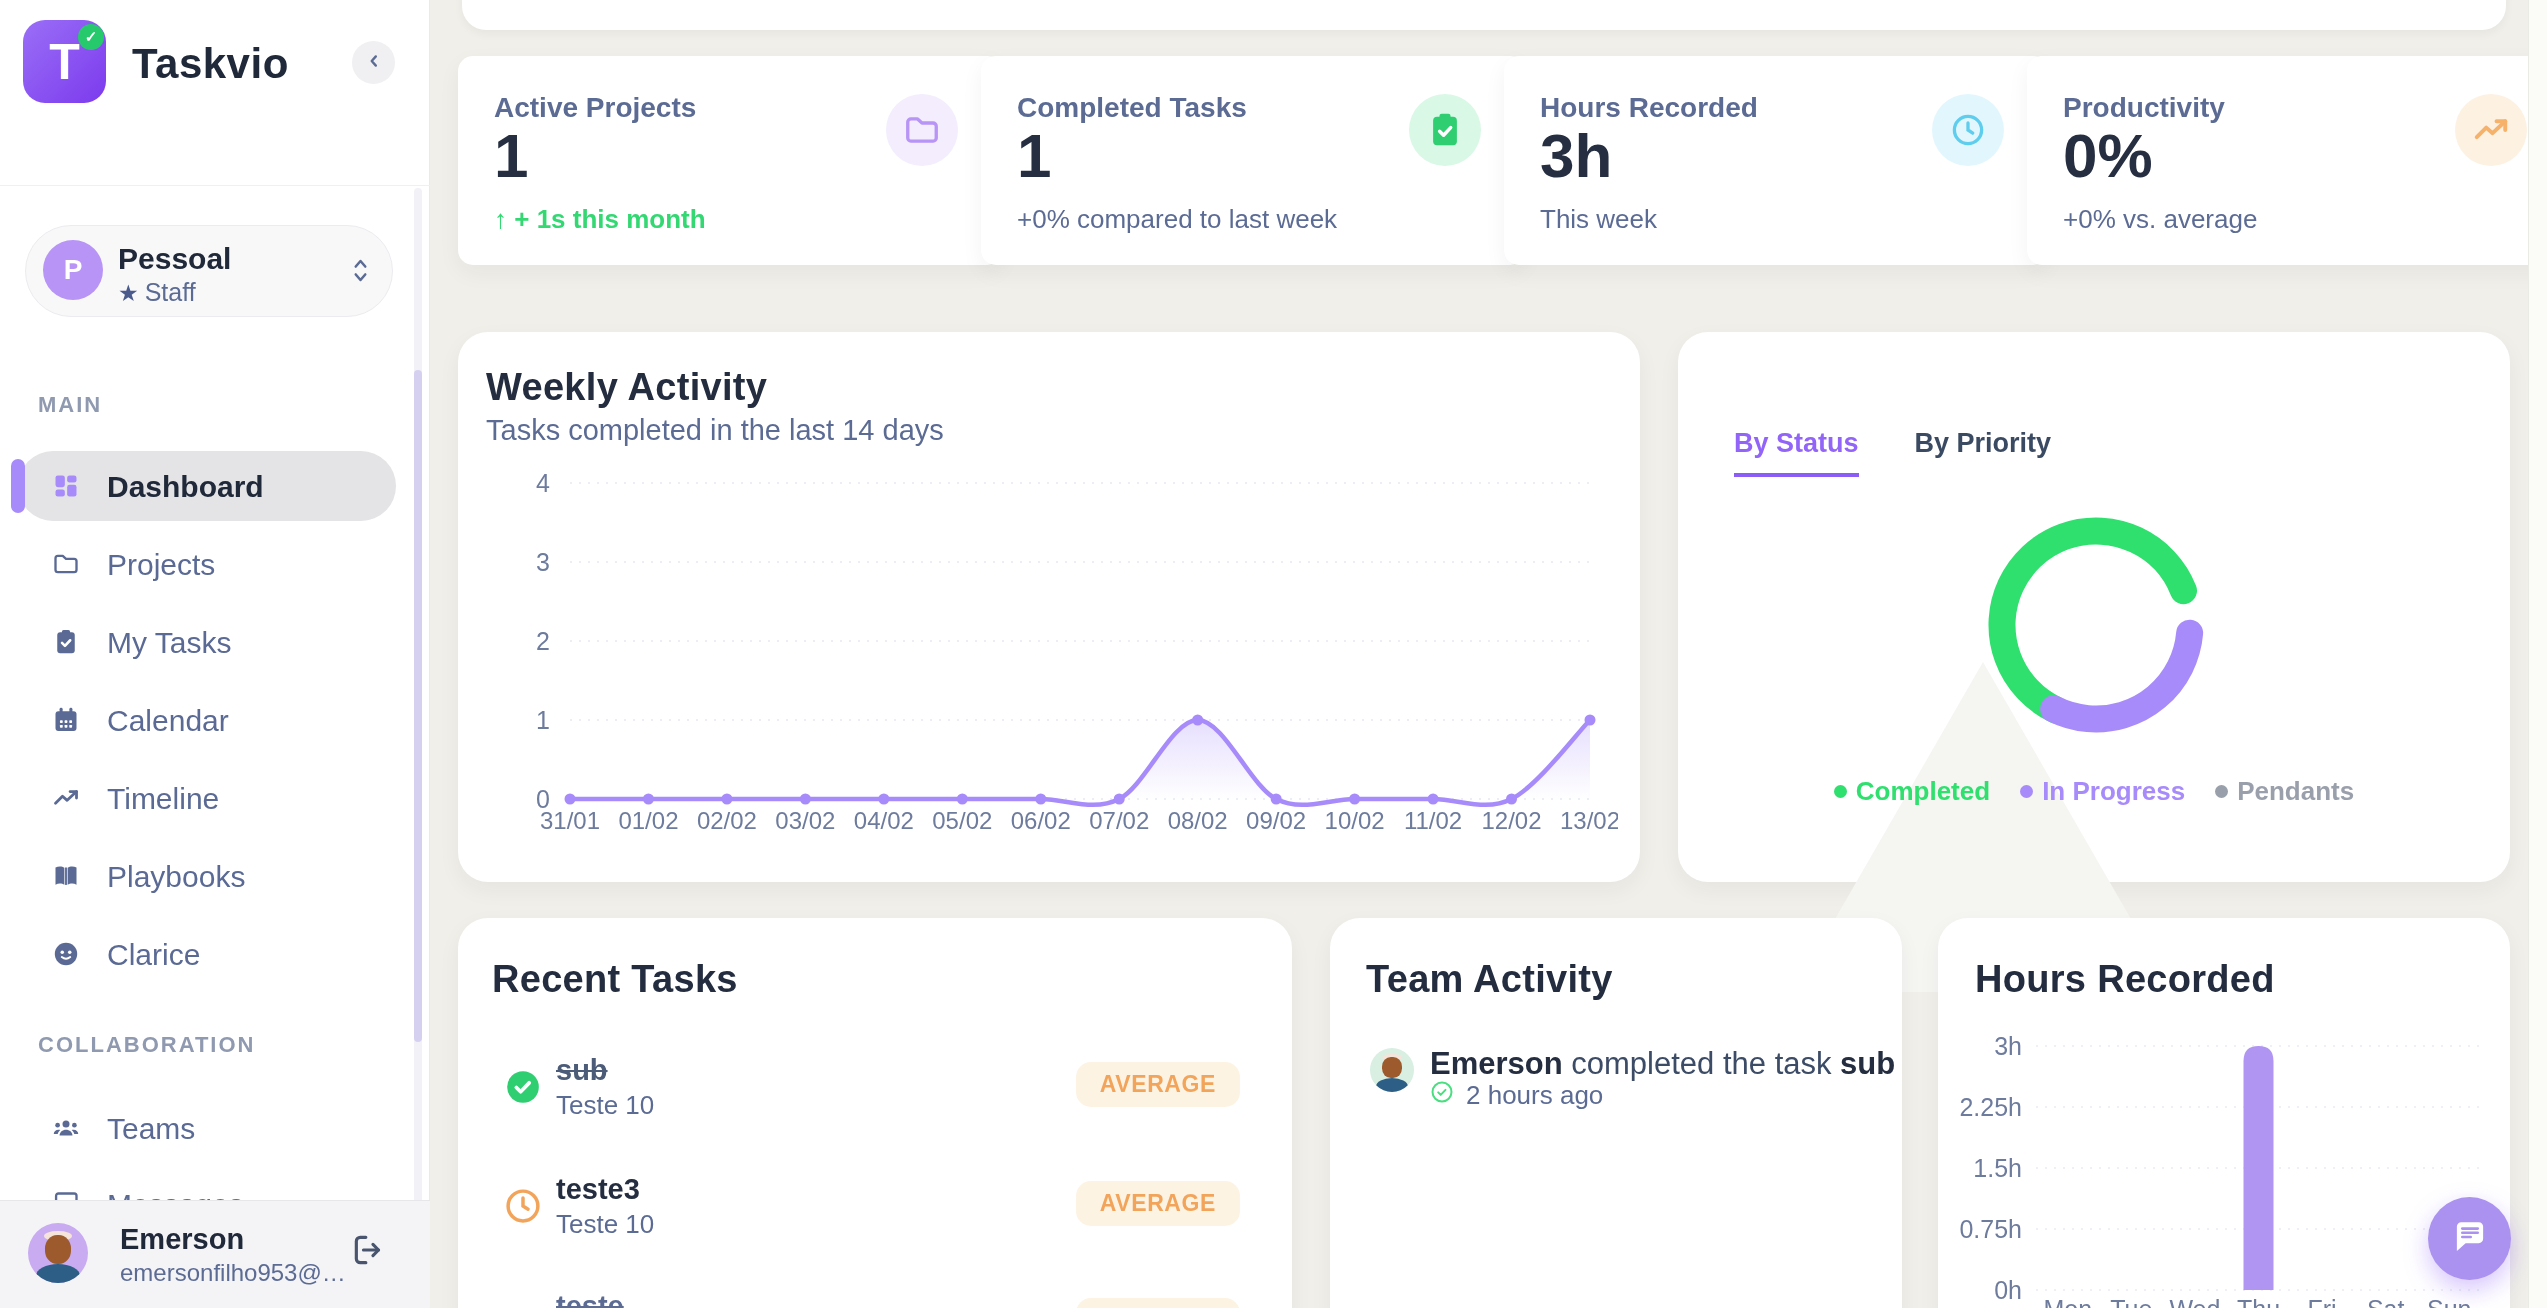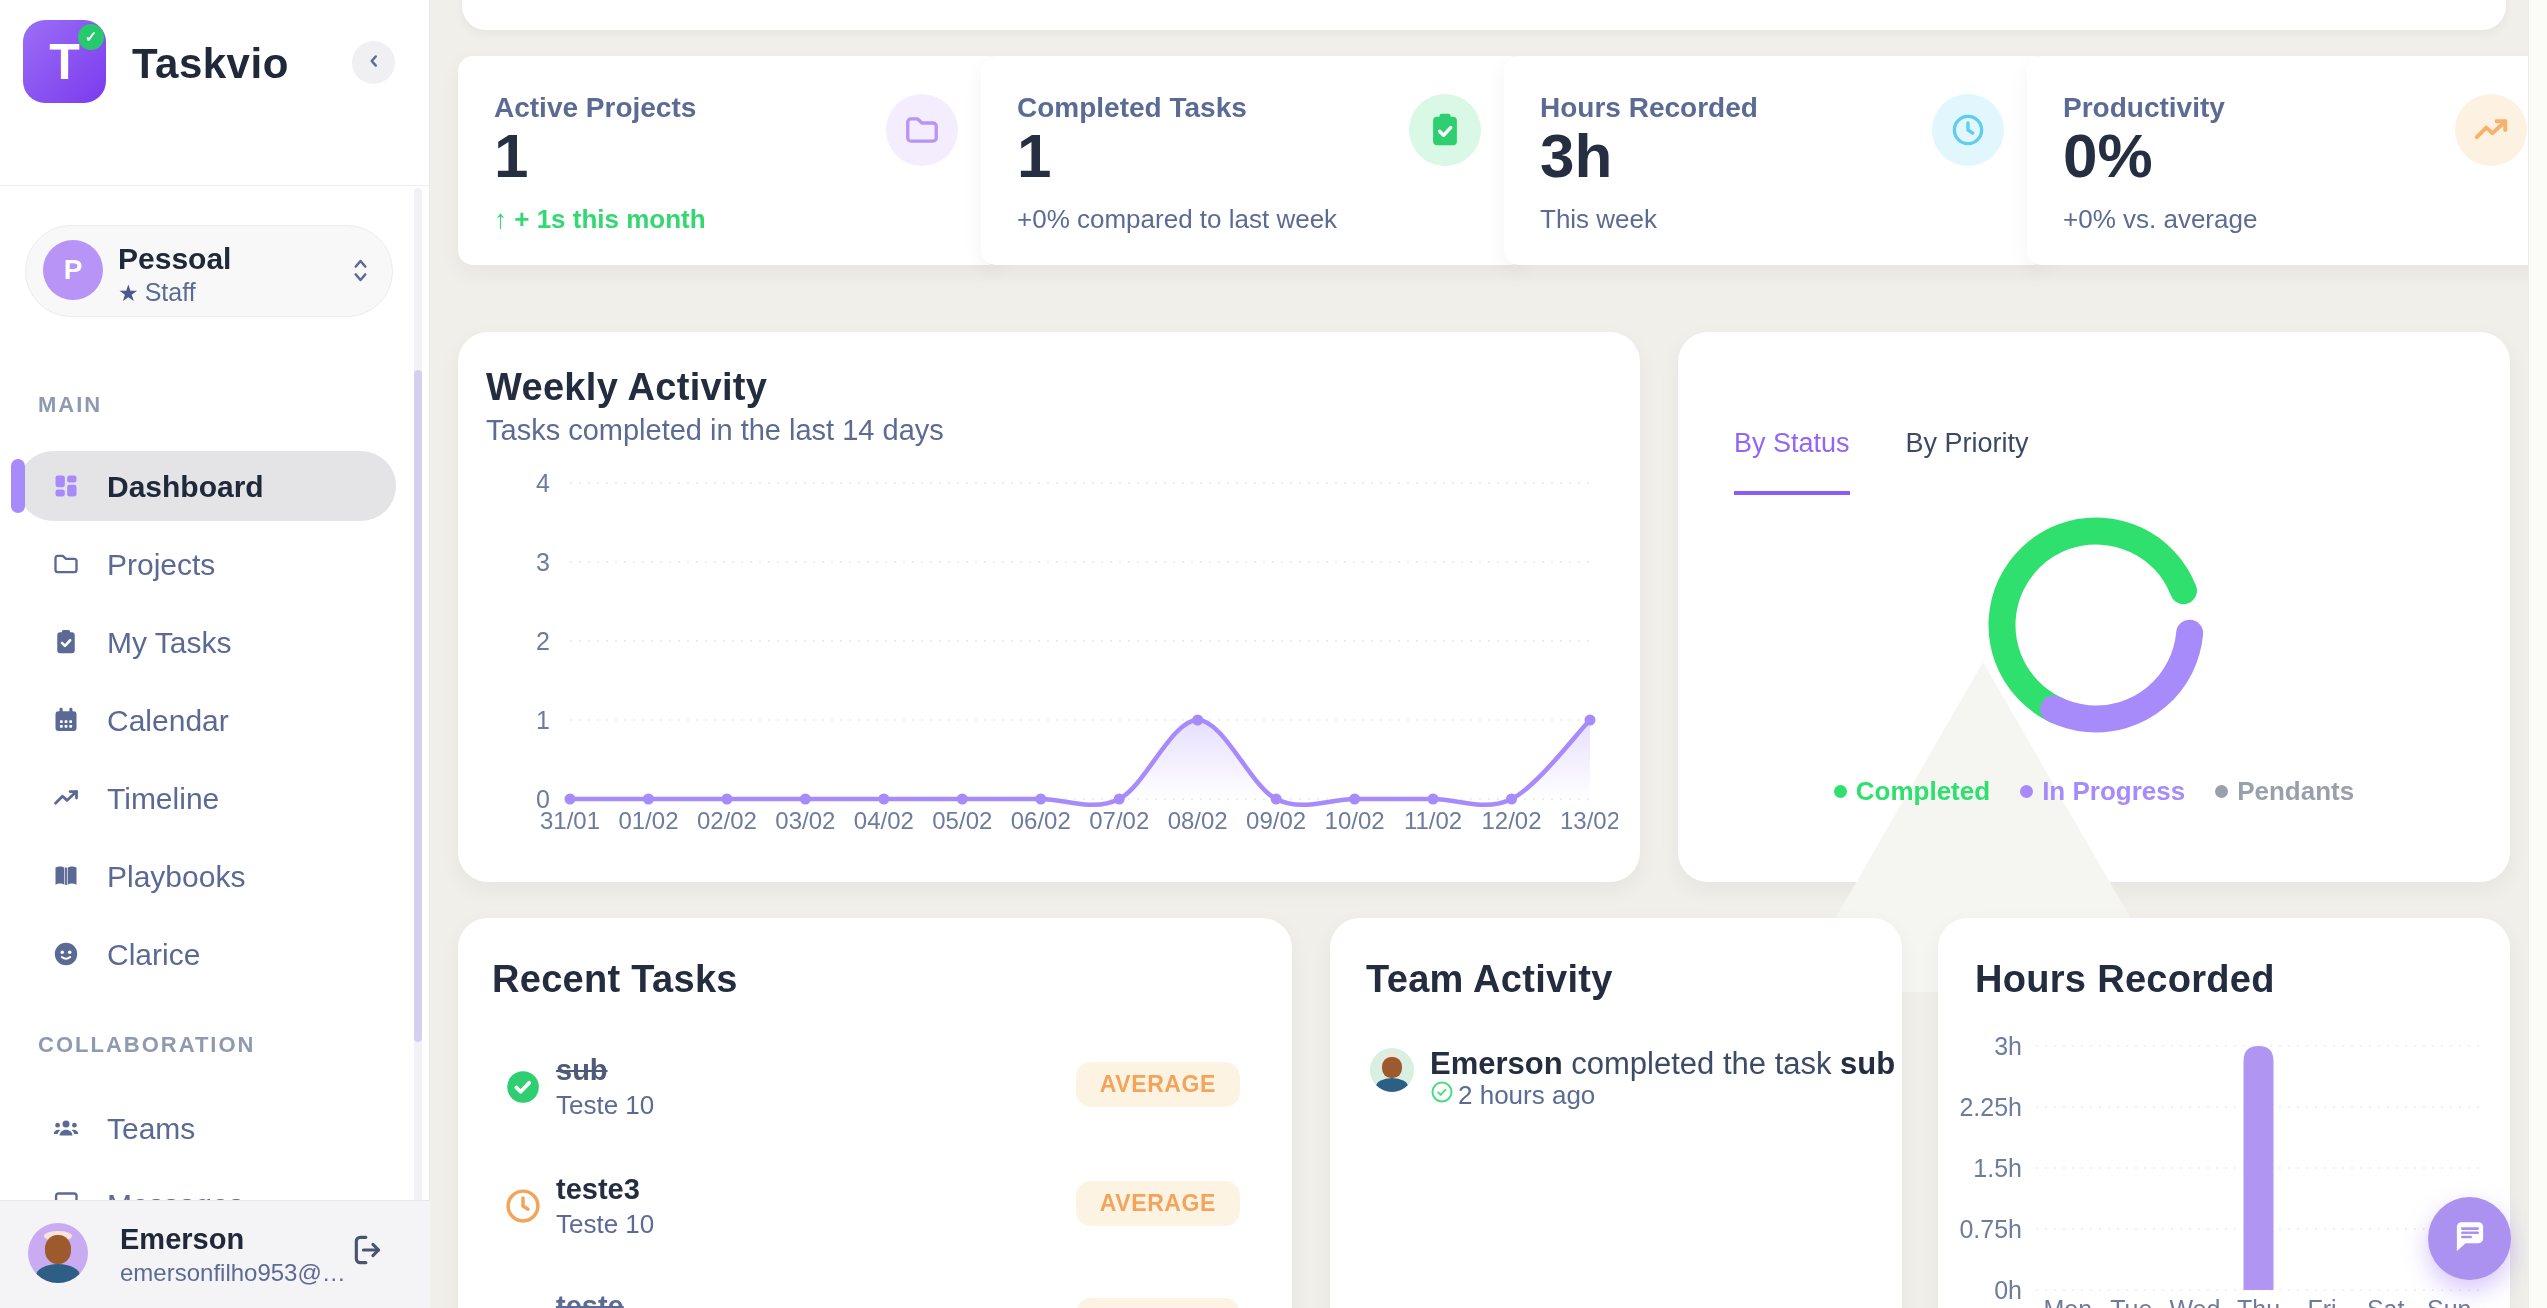--- a/index.html
+++ b/index.html
@@ -53,42 +53,42 @@
   .stat-note.up{color:#34d873;font-weight:600}
   .stat-icon{position:absolute;right:44px;top:38px;width:72px;height:72px;border-radius:50%;
     display:flex;align-items:center;justify-content:center}
   .stat-icon svg{width:38px;height:38px}
   
   .panel-title{position:absolute;font-size:38px;font-weight:800;color:#232d3f;letter-spacing:.3px}
   #weekly-panel{left:458px;top:332px;width:1182px;height:550px}
   #weekly-sub{position:absolute;left:28px;top:82px;font-size:29px;color:#5b6b94}
   #td-panel{left:1678px;top:332px;width:832px;height:550px}
   .tabs{position:absolute;left:56px;top:96px;display:flex;gap:56px}
-  .tab{font-size:27px;font-weight:400;color:#3b4a63;padding-bottom:32px;cursor:pointer}
+  .tab{font-size:27px;font-weight:700;color:#3b4a63;padding-bottom:14px;cursor:pointer}
   .tab.active{color:#9265f8;border-bottom:4px solid #8b5cf6}
   #td-legend{position:absolute;left:0;top:444px;width:832px;display:flex;justify-content:center;gap:30px}
   .legend-item{display:flex;align-items:center;gap:9px;cursor:pointer}
   .legend-item .dot{width:13px;height:13px;border-radius:50%}
   .legend-label{font-size:26px;font-weight:600}
   .mountain{position:absolute;width:0;height:0;border-left:190px solid transparent;border-right:190px solid transparent;
     border-bottom:330px solid #f5f5f2;left:115px;top:330px}
   #recent-panel{left:458px;top:918px;width:834px;height:430px}
   .task-row{position:absolute;left:0;width:834px;height:70px}
   .task-status{position:absolute;left:46px;top:14px;width:38px;height:38px}
   .task-name{position:absolute;left:98px;top:0;font-size:29px;font-weight:600;color:#242e40}
   .task-name.done{text-decoration:line-through;color:#4c5b78}
   .task-name.done.light{color:#5b6b94}
   .task-project{position:absolute;left:98px;top:36px;font-size:26px;color:#5b6b94}
   .badge{position:absolute;right:52px;top:8px;background:#fdf3e3;color:#f2a45b;font-size:23px;font-weight:700;
     letter-spacing:.6px;padding:9px 24px;border-radius:15px}
   #team-panel{left:1330px;top:918px;width:572px;height:430px}
   #team-avatar{position:absolute;left:40px;top:130px;width:44px;height:44px;background:#d8efe2}
   #team-line{position:absolute;left:100px;top:128px;font-size:31px;color:#3c4b66;white-space:nowrap}
   #team-line b{color:#242e40}
-  #team-time{position:absolute;left:100px;top:162px;font-size:26px;color:#5b6b94;display:flex;align-items:center;gap:4px}
+  #team-time{position:absolute;left:100px;top:162px;font-size:26px;color:#5b6b94;display:flex;align-items:center;gap:12px}
   #hours-panel{left:1938px;top:918px;width:572px;height:430px}
   
   #top-sliver{position:absolute;left:462px;top:-30px;width:2044px;height:60px;background:#fff;border-radius:24px;
     box-shadow:0 4px 10px rgba(0,0,0,.045);z-index:1}
   #fab{position:absolute;left:2428px;top:1197px;width:83px;height:83px;border-radius:50%;background:#ab92f0;
     box-shadow:0 10px 24px rgba(139,92,246,.35);display:flex;align-items:center;justify-content:center;cursor:pointer;z-index:8}
   #fab svg{width:42px;height:42px}
   #page-scrollbar{position:absolute;right:0;top:0;width:19px;height:1308px;background:#fbfbf8;border-left:1px solid #ebebe6;z-index:9}
   svg text{font-family:"Liberation Sans",sans-serif}
 </style>

